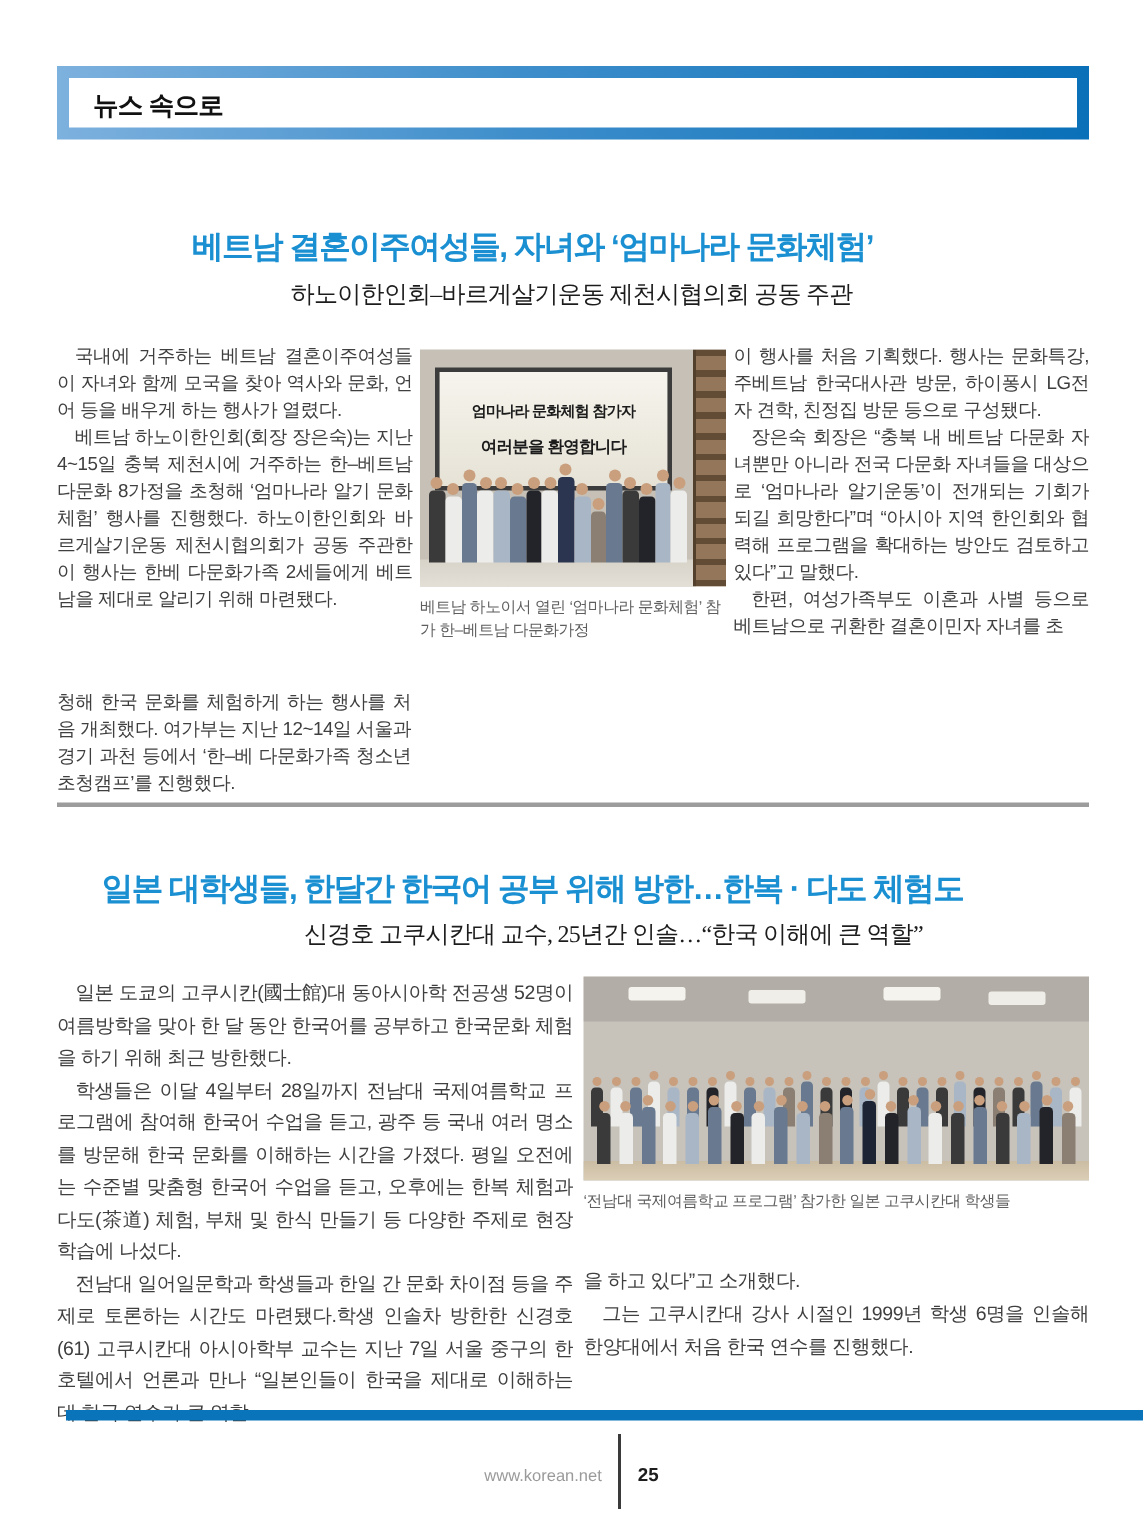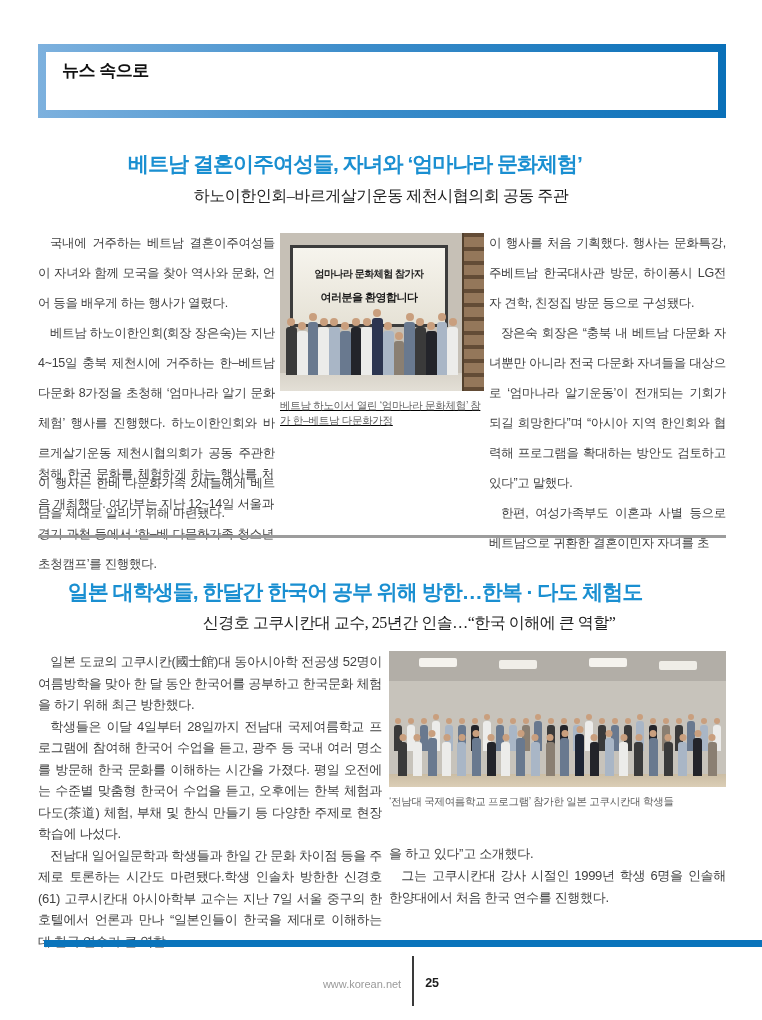--- a/index.html
+++ b/index.html
@@ -1,50 +1,50 @@
 <!DOCTYPE html>
 <html><head>
 <meta charset="utf-8">
 <style>
   html,body { margin:0; padding:0; background:#fff; }
   .page { position:relative; width:762px; height:1020px; background:#ffffff; overflow:hidden;
           font-family:"Liberation Sans", sans-serif; }
 
   
-  .section-header { position:absolute; left:38px; top:44px; width:688px; height:74px;
+  .section-header { position:absolute; left:38px; top:44px; width:688px; height:49px;
     background:linear-gradient(90deg,#7db1de 0%, #3e8ecb 45%, #0a70b8 100%);
     padding:8px; box-sizing:border-box; }
   .section-header-inner { background:#fff; width:100%; height:100%;
     display:flex; align-items:flex-start; padding:7px 0 0 16px; box-sizing:border-box; }
   .section-label { font-size:17px; font-weight:bold; color:#111; letter-spacing:-0.5px; }
 
   
   .a-title { position:absolute; left:0; width:710px; margin:0; text-align:center;
     font-size:21px; font-weight:bold; color:#1a8fd1; letter-spacing:-1px; }
   .a-sub { position:absolute; left:0; width:762px; margin:0; text-align:center;
     font-family:"Liberation Serif", serif; font-weight:normal;
     font-size:16px; color:#1c1c1c; letter-spacing:-0.5px; }
   #t1 { top:150px; } #s1 { top:186px; }
   #t2 { top:578px; } #s2 { top:613px;padding-left:28px; }
 
   
-  p { margin:0; font-size:12.5px; line-height:30px; text-align:justify;
+  p { margin:0; font-size:12.5px; line-height:18px; text-align:justify;
       color:#3f3f3f; text-indent:0.95em; letter-spacing:-0.3px; }
   .noindent { text-indent:0; }
 
   .a1-top { position:absolute; top:228px; left:38px; width:688px;
     display:flex; justify-content:space-between; }
   .col-a, .col-b { width:237px; }
   .a1-bottom { position:absolute; top:459px; left:38px; width:688px;
     display:flex; justify-content:space-between; }
   .wide { width:452px; }
   .narrow { width:236px; }
 
   figure { margin:0; }
-  .photo-block { width:204px; padding-top:5px;text-decoration:underline; }
+  .photo-block { width:204px; padding-top:5px; }
   .caption { margin-top:7px; font-size:10.5px; line-height:15px; color:#5e5e5e;
     text-align:left; letter-spacing:-0.3px; }
 
   
   .photo1 { position:relative; width:204px; height:158px; background:#c6c0b6; overflow:hidden; }
   .photo1 .floor { position:absolute; bottom:0; left:0; width:100%; height:18px;
     background:linear-gradient(#d8d3c9,#e3dfd6); }
   .screen { position:absolute; top:12px; left:10px; width:152px; height:76px;
     background:linear-gradient(#f6f4ed,#e6e2d6); border:3px solid #3c3c3c;
     display:flex; flex-direction:column; align-items:center; justify-content:center; gap:9px; }

